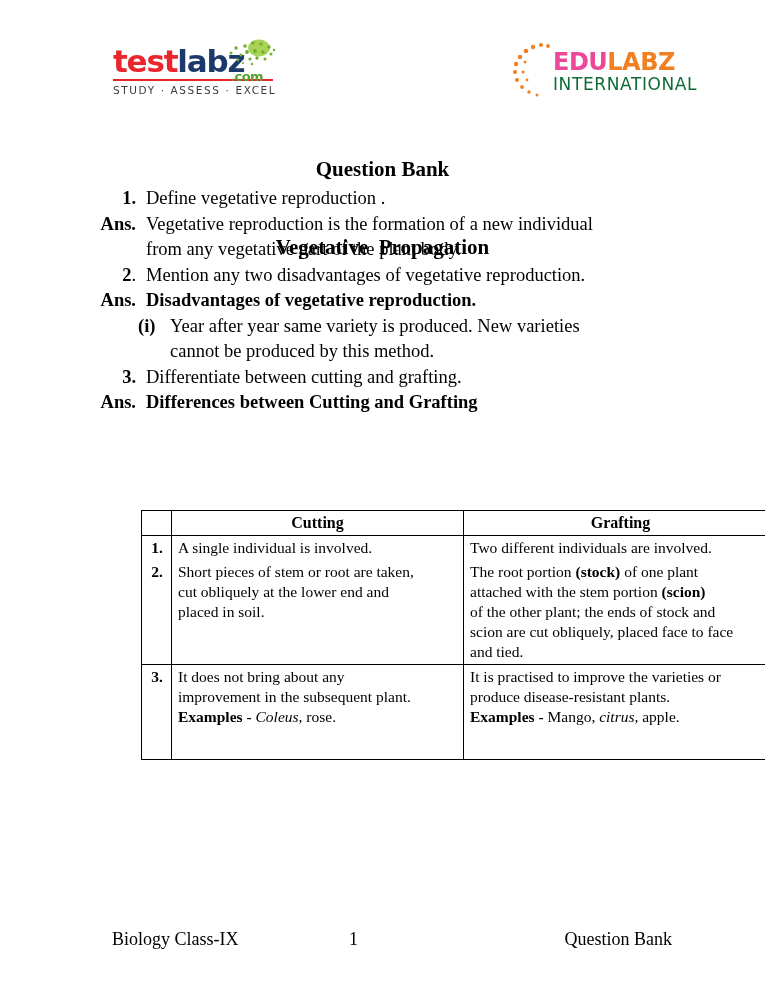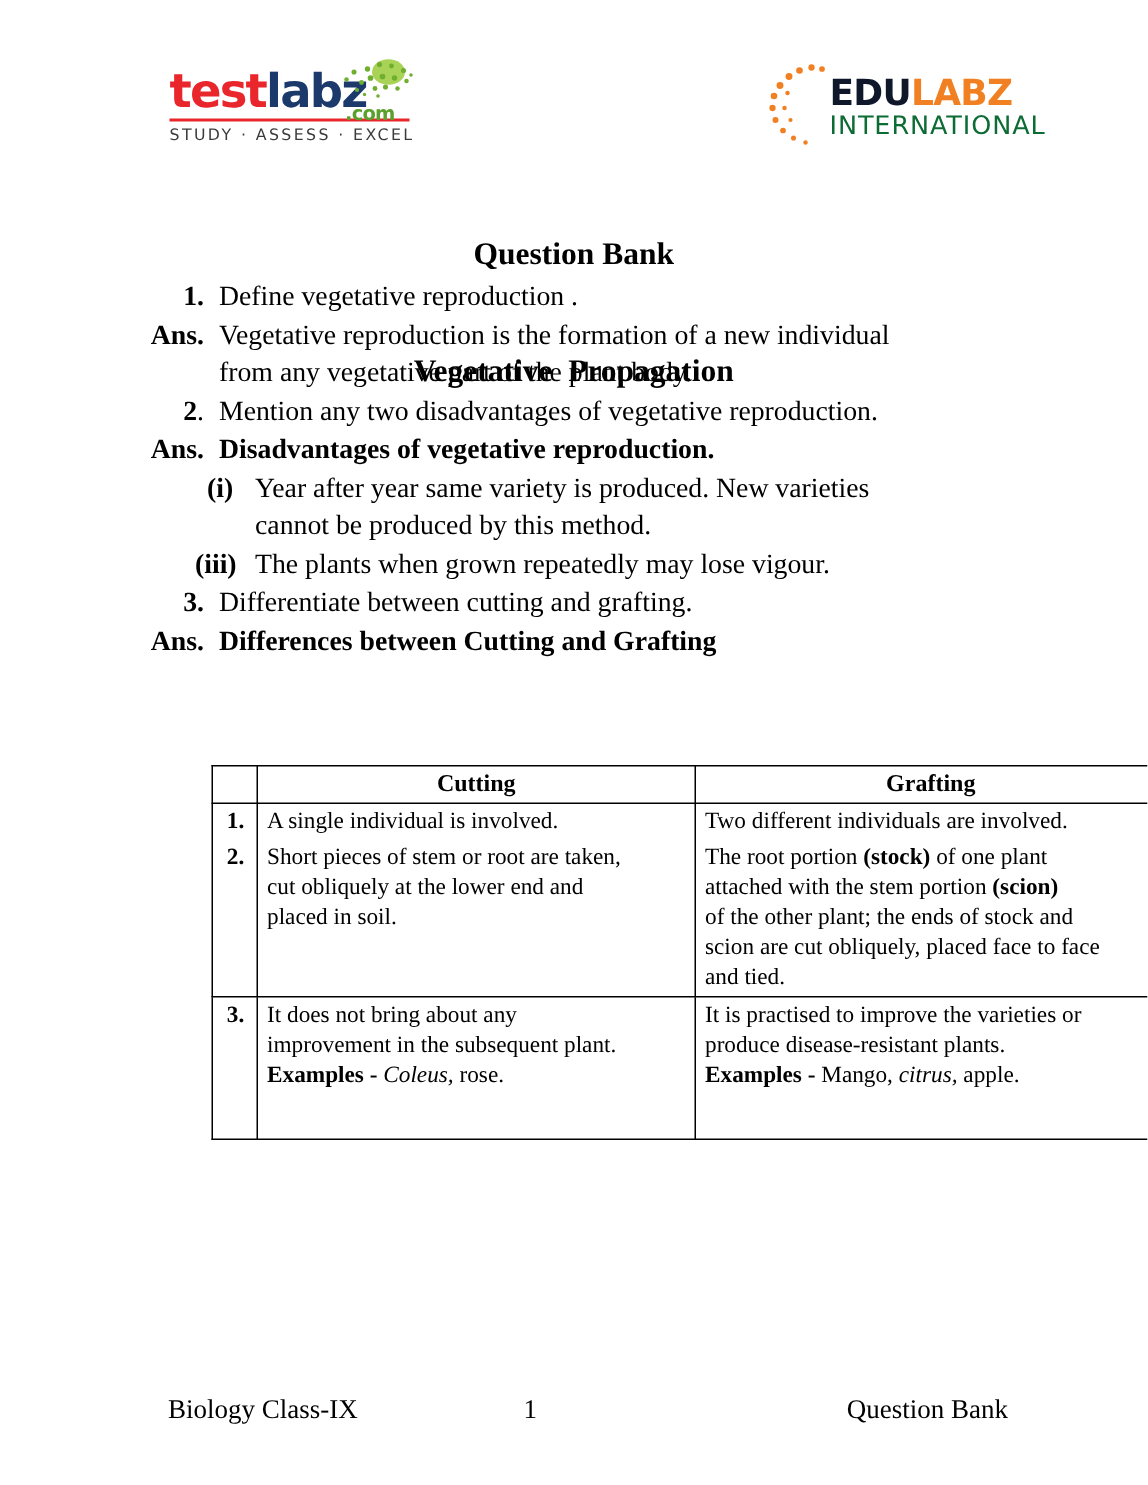--- a/index.html
+++ b/index.html
@@ -101,21 +101,21 @@
     position: absolute;
     left: 40px;
     top: 4px;
     font-family: "DejaVu Sans", sans-serif;
     font-weight: bold;
     font-size: 24px;
     line-height: 25px;
     letter-spacing: -0.5px;
     white-space: nowrap;
   }
-  .el-edu { color: #0f172a; }
+  .el-edu { color: #ec4899; }
   .el-labz { color: #f08021; }
   .el-intl {
     position: absolute;
     left: 40px;
     top: 28px;
     font-family: "DejaVu Sans", sans-serif;
     font-size: 17px;
     letter-spacing: 0.6px;
     color: #0d6b34;
     white-space: nowrap;
@@ -335,26 +335,20 @@
     </div>
 
     <div class="sublist">
       <div class="subrow">
         <div class="subnum rn-i">(i)</div>
         <div class="subtext">
           <div>Year after year same variety is produced. New varieties</div>
           <div>cannot be produced by this method.</div>
         </div>
       </div>
-      <div class="subrow">
-        <div class="subnum rn-iii">(iii)</div>
-        <div class="subtext">
-          <div>The plants when grown repeatedly may lose vigour.</div>
-        </div>
-      </div>
     </div>
 
     <div class="qrow">
       <div class="qnum">3.</div>
       <div class="qtext">Differentiate between cutting and grafting.</div>
     </div>
     <div class="qrow ansrow">
       <div class="qnum">Ans.</div>
       <div class="qtext bold">Differences between Cutting and Grafting</div>
     </div>

